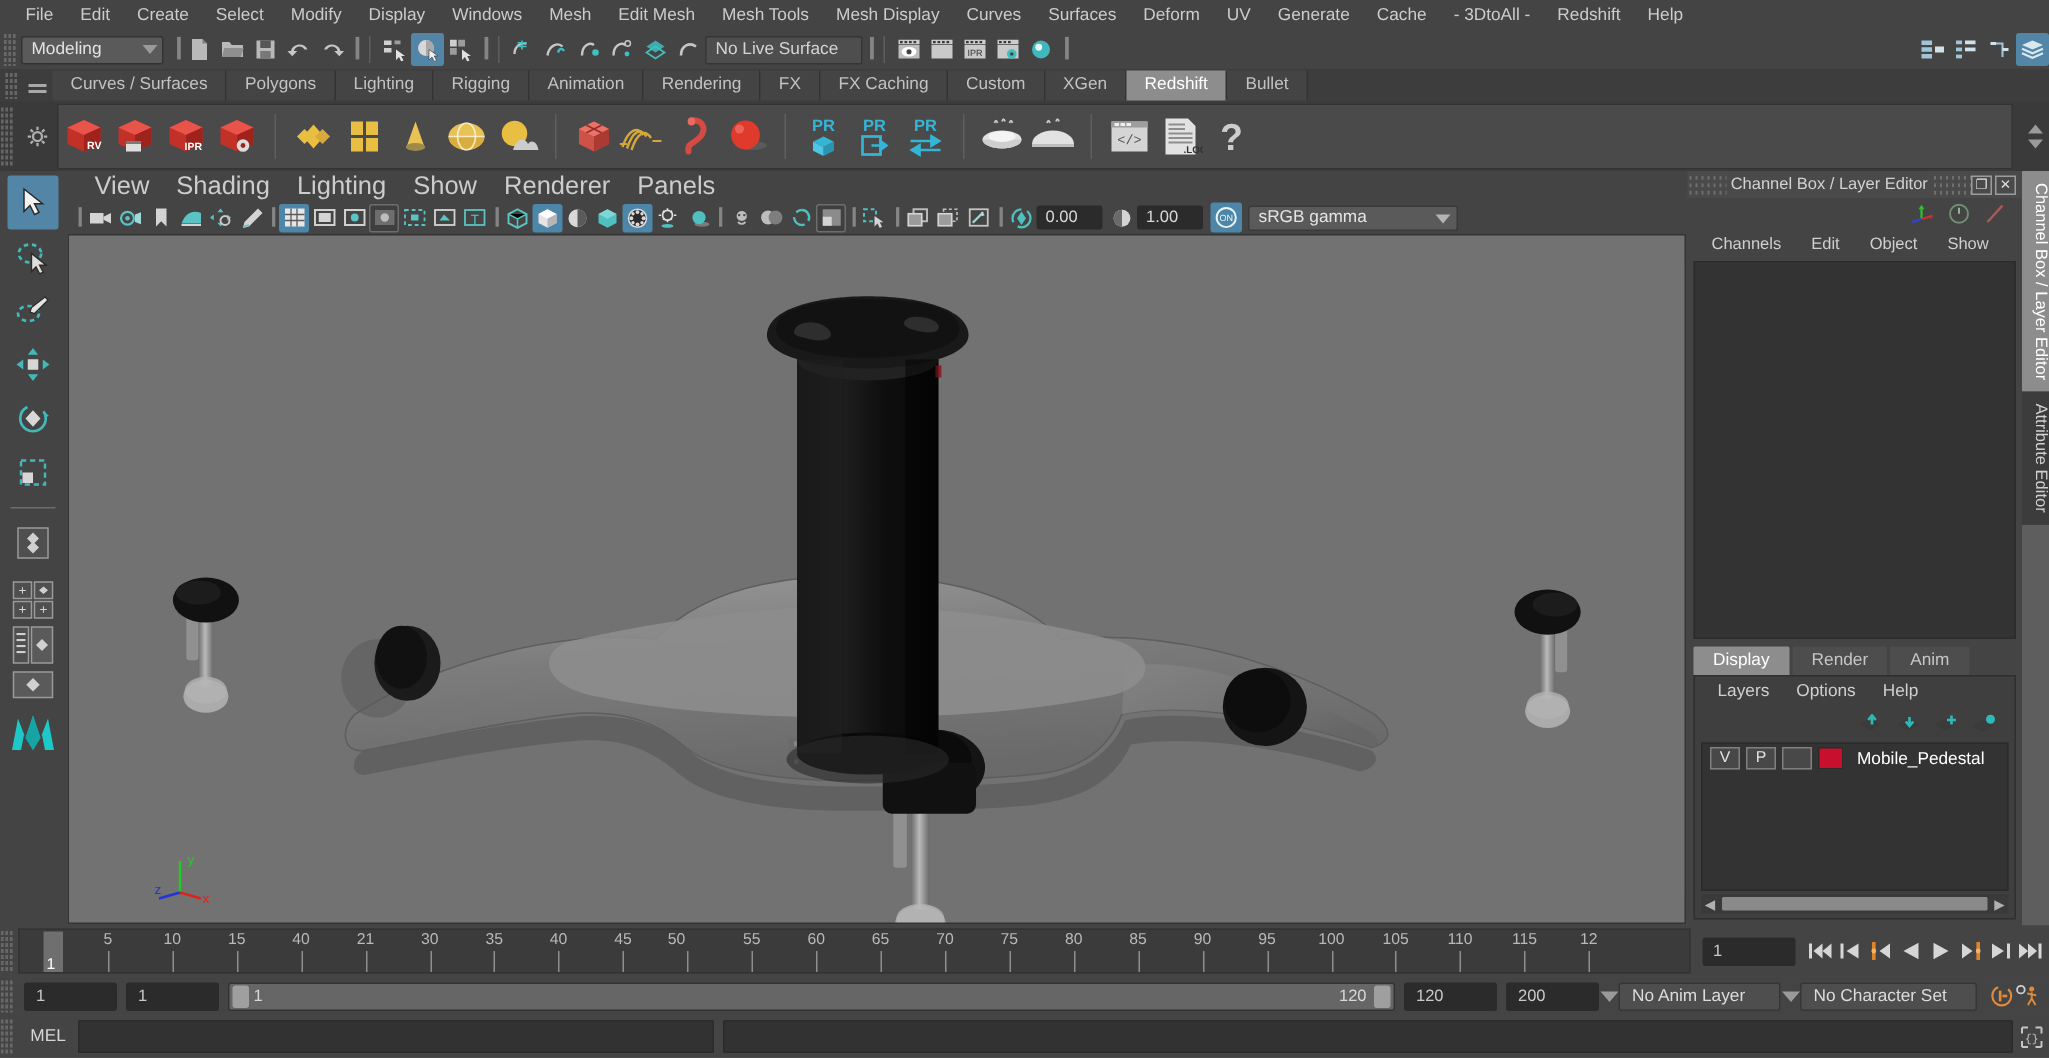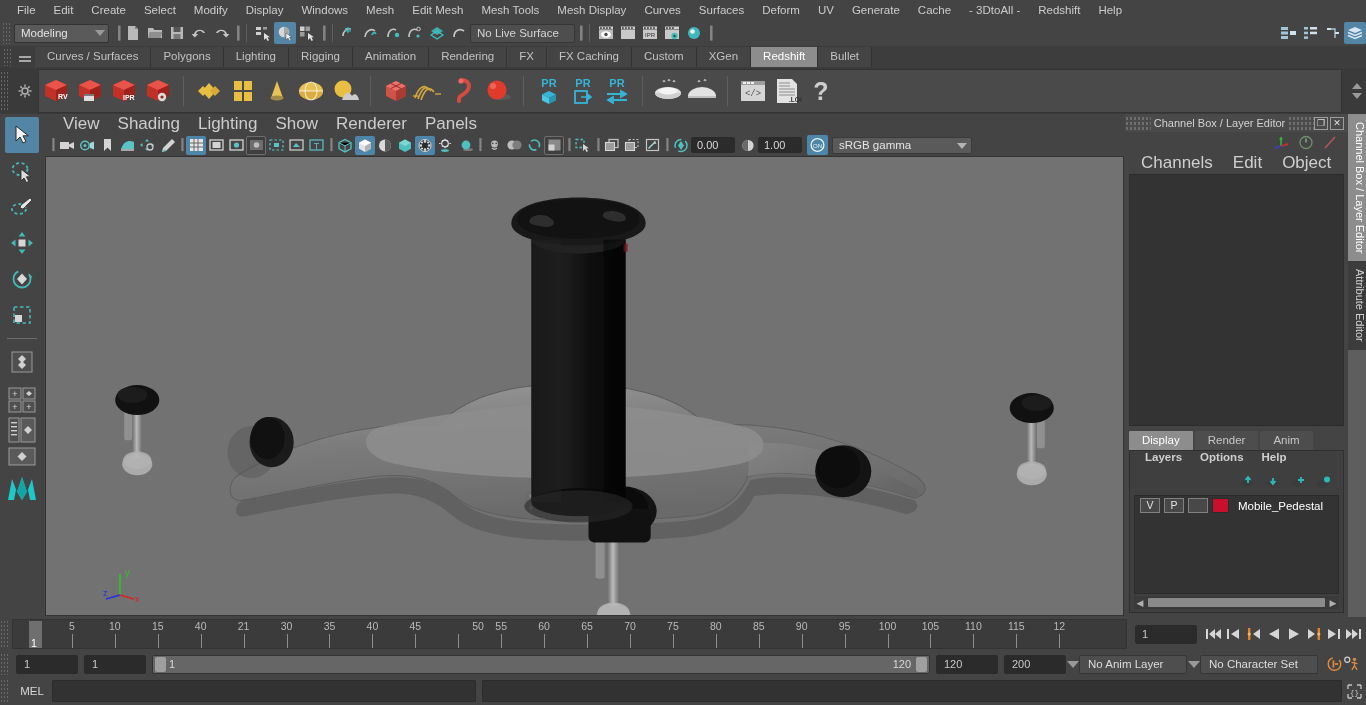--- a/index.html
+++ b/index.html
@@ -75,27 +75,27 @@
 
   
   .rightdock{ width:241px; background:#444444; display:flex; }
   .rpanel{ flex:1; display:flex; flex-direction:column; min-width:0;}
   .rtitle{ height:18px;display:flex;align-items:center;background:#4a4a4a;font-size:11px;color:#d2d2d2;}
   .rtitle .dots{ width:26px;height:14px;background-image:radial-gradient(#6e6e6e 1px,transparent 1px);background-size:4px 5px;}
   .rtitle .t{ flex:1; text-align:center; }
   .winbtn{ width:14px;height:13px;border:1px solid #9c9c9c;margin-right:2px;display:flex;align-items:center;justify-content:center;font-size:9px;color:#e0e0e0;line-height:1;}
   .rtoolrow{ height:20px;display:flex;align-items:center;justify-content:flex-end;background:#444;padding-right:10px;gap:8px;}
   .rmenu{ height:22px;display:flex;align-items:center;background:#444;padding-left:6px;}
-  .rmenu .mi{ padding:0 10px;font-size:17px;color:#cfcfcf;}
+  .rmenu .mi{ padding:0 10px;font-size:11px;color:#cfcfcf;}
   .chanbox{ flex:0 0 252px; background:#333333; border:1px solid #2c2c2c; margin:0 4px;}
   .layertabs{ height:20px;display:flex;align-items:flex-end;margin:4px 4px 0 4px;}
   .ltab{ height:19px;line-height:18px;padding:0 13px;font-size:11.5px;background:#4d4d4d;color:#c6c6c6;margin-right:2px;border-radius:1px 1px 0 0;}
   .ltab.active{ background:#8d8d8d;color:#ffffff;}
   .layerbody{ margin:0 4px 4px 4px;background:#3f3f3f;border:1px solid #2f2f2f;flex:1;display:flex;flex-direction:column;min-height:0;}
-  .layermenu{ height:20px;display:flex;padding-left:6px;font-weight:bold;}
+  .layermenu{ height:20px;display:flex;align-items:center;padding-left:6px;}
   .layermenu .mi{padding:0 9px;font-size:11.5px;color:#cfcfcf;}
   .layericons{ height:22px;display:flex;align-items:center;justify-content:flex-end;gap:8px;padding-right:12px;}
   .layerlist{ flex:1;background:#333333;border:1px solid #2b2b2b;margin:2px 4px;min-height:0;position:relative;}
   .layerrow{ height:19px;display:flex;align-items:center;padding-left:5px;gap:4px;}
   .lchip{ width:20px;height:15px;border:1px solid #808080;background:#484848;display:flex;align-items:center;justify-content:center;font-size:10.5px;color:#e2e2e2;line-height:1;}
   .lcolor{ width:17px;height:15px;background:#c8102e;border:1px solid #2b2b2b;}
   .layername{ font-size:11.5px;color:#ffffff;padding-left:5px;}
   .hscroll{ height:13px;background:#3a3a3a;display:flex;align-items:center;margin:0 4px 3px 4px;}
   .hscroll .arw{width:12px;text-align:center;font-size:9px;color:#b0b0b0;}
   .hscroll .bar{flex:1;height:9px;background:#8a8a8a;border-radius:1px;margin:0 2px;}
@@ -1160,21 +1160,21 @@
         <div class="tlabel" style="left: 230.634px;">21</div>
         <div class="tick" style="left: 273.561px;"></div>
         <div class="tlabel" style="left: 273.561px;">30</div>
         <div class="tick" style="left: 316.488px;"></div>
         <div class="tlabel" style="left: 316.488px;">35</div>
         <div class="tick" style="left: 359.415px;"></div>
         <div class="tlabel" style="left: 359.415px;">40</div>
         <div class="tick" style="left: 402.341px;"></div>
         <div class="tlabel" style="left: 402.341px;">45</div>
         <div class="tick" style="left: 445.268px;"></div>
-        <div class="tlabel" style="left: 465px;">50</div>
+        <div class="tlabel" style="left: 438px;">50</div>
         <div class="tick" style="left: 488.195px;"></div>
         <div class="tlabel" style="left: 488.195px;">55</div>
         <div class="tick" style="left: 531.122px;"></div>
         <div class="tlabel" style="left: 531.122px;">60</div>
         <div class="tick" style="left: 574.049px;"></div>
         <div class="tlabel" style="left: 574.049px;">65</div>
         <div class="tick" style="left: 616.976px;"></div>
         <div class="tlabel" style="left: 616.976px;">70</div>
         <div class="tick" style="left: 659.902px;"></div>
         <div class="tlabel" style="left: 659.902px;">75</div>

